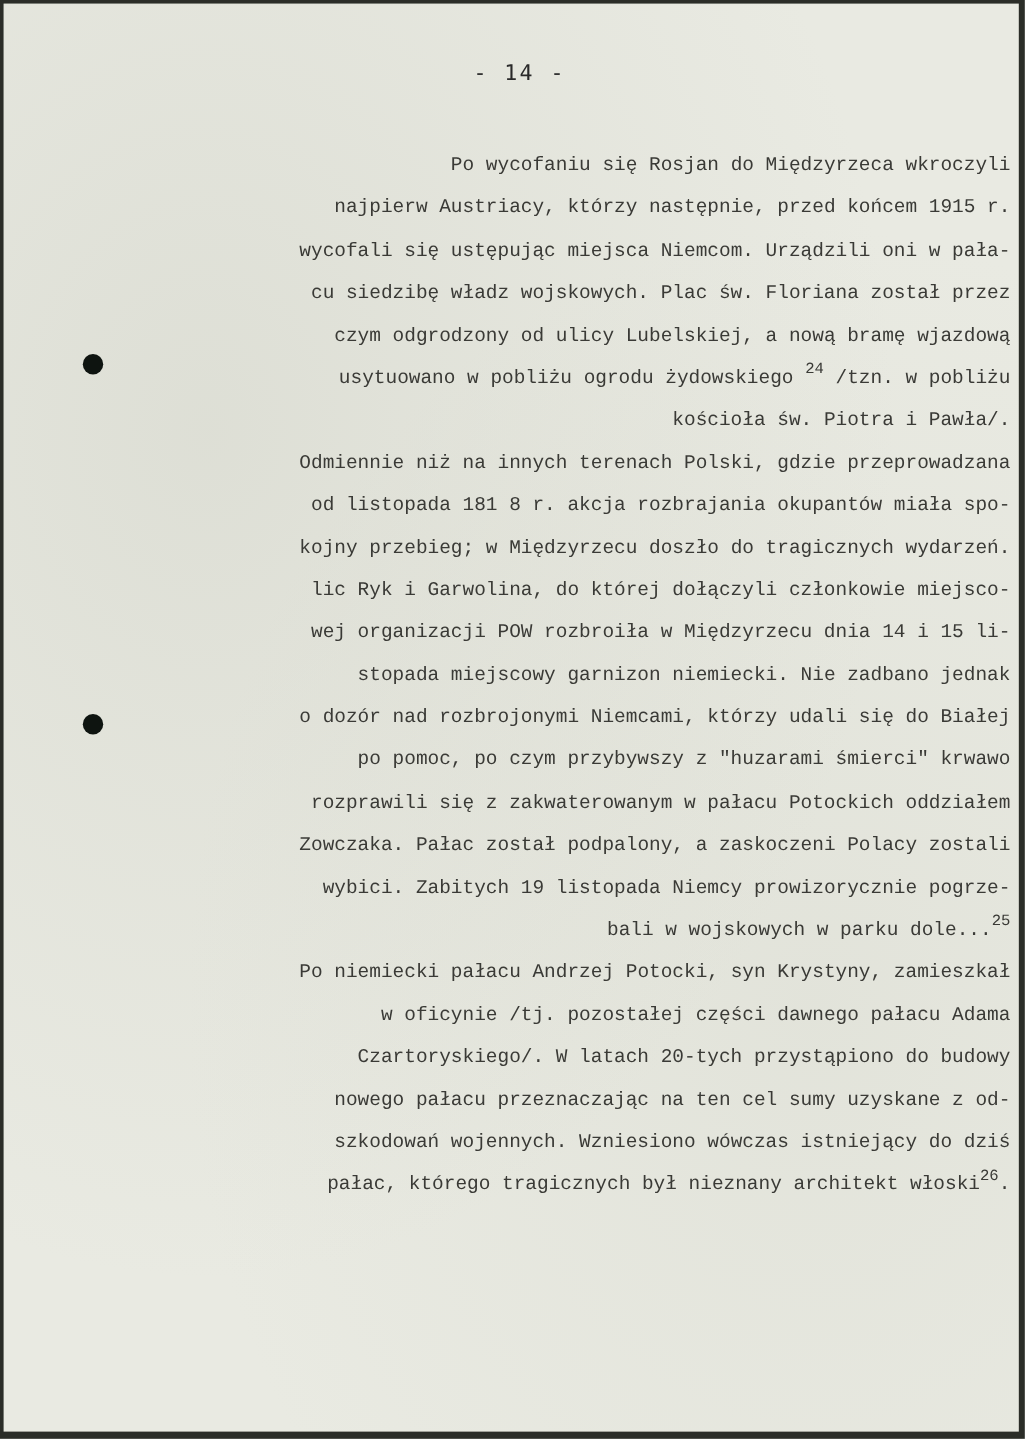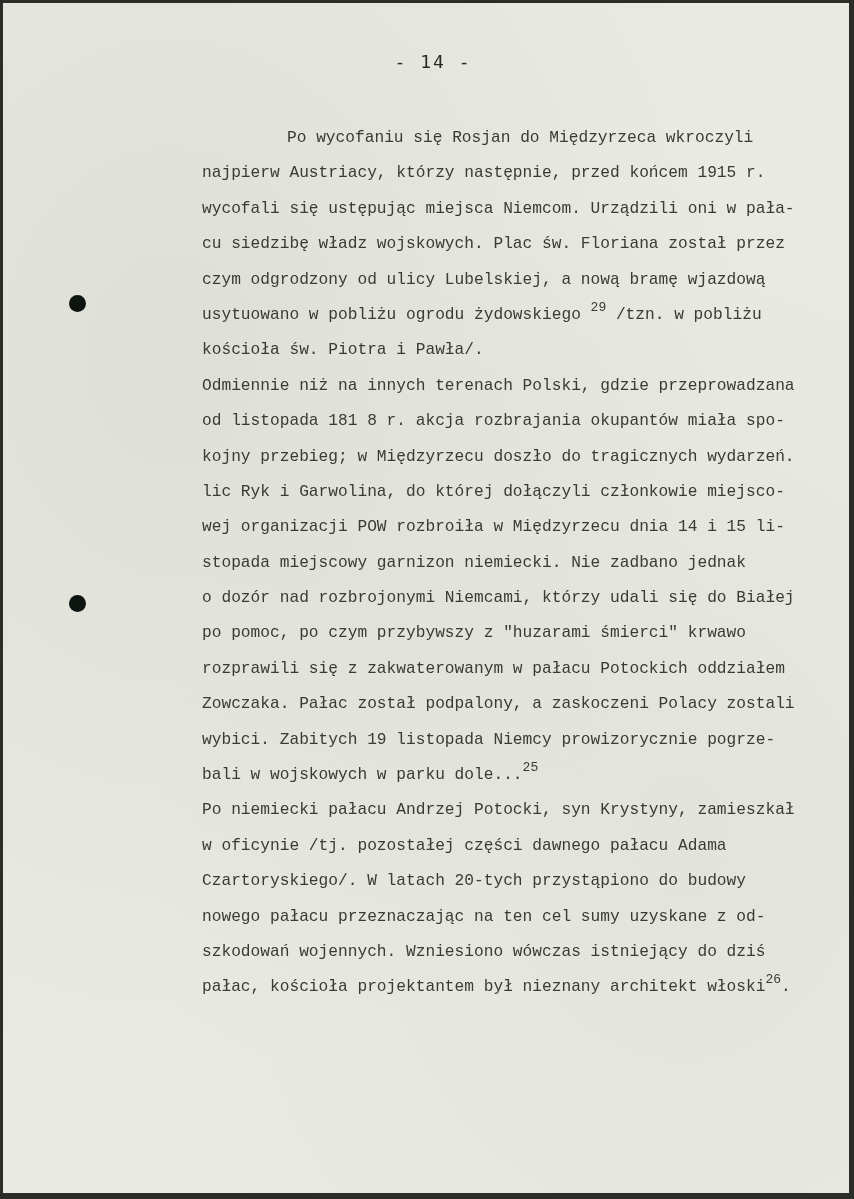--- a/index.html
+++ b/index.html
@@ -23,54 +23,54 @@
     .hole {
       position: absolute; width: 17px; height: 17px; border-radius: 50%;
       background: #0e1410;
     }
     .text {
       position: absolute; left: 199px; top: 118px; width: 640px;
       font-family: "Liberation Mono", "DejaVu Sans Mono", monospace;
       font-size: 16.2px; color: #3a3a36;
     }
     .line {
-      height: 35.4px; line-height: 35.4px; white-space: pre;
+      height: 35.4px; line-height: 35.4px; white-space: pre; text-align: right;
     }
     .line.indent { padding-left: 85px; }
     sup { font-size: 13px; vertical-align: 8px; line-height: 0; }
   </style>
 </head>
 <body>
 
 <div class="page">
   <div class="hole" style="left:66px; top:292px;"></div>
   <div class="hole" style="left:66px; top:592px;"></div>
 
   <div class="page-number">- 14 -</div>
 
   <div class="text" id="text-body">
       <div class="line indent"><span>Po wycofaniu się Rosjan do Międzyrzeca wkroczyli</span></div>
       <div class="line"><span>najpierw Austriacy, którzy następnie, przed końcem 1915 r.</span></div>
       <div class="line"><span>wycofali się ustępując miejsca Niemcom. Urządzili oni w pała-</span></div>
       <div class="line"><span>cu siedzibę władz wojskowych. Plac św. Floriana został przez</span></div>
       <div class="line"><span>czym odgrodzony od ulicy Lubelskiej, a nową bramę wjazdową</span></div>
-      <div class="line"><span>usytuowano w pobliżu ogrodu żydowskiego </span><sup>29</sup><span> /tzn. w pobliżu</span></div>
+      <div class="line"><span>usytuowano w pobliżu ogrodu żydowskiego </span><sup>24</sup><span> /tzn. w pobliżu</span></div>
       <div class="line"><span>kościoła św. Piotra i Pawła/.</span></div>
       <div class="line"><span>Odmiennie niż na innych terenach Polski, gdzie przeprowadzana</span></div>
       <div class="line"><span>od listopada 181 8 r. akcja rozbrajania okupantów miała spo-</span></div>
       <div class="line"><span>kojny przebieg; w Międzyrzecu doszło do tragicznych wydarzeń.</span></div>
       <div class="line"><span>lic Ryk i Garwolina, do której dołączyli członkowie miejsco-</span></div>
       <div class="line"><span>wej organizacji POW rozbroiła w Międzyrzecu dnia 14 i 15 li-</span></div>
       <div class="line"><span>stopada miejscowy garnizon niemiecki. Nie zadbano jednak</span></div>
       <div class="line"><span>o dozór nad rozbrojonymi Niemcami, którzy udali się do Białej</span></div>
       <div class="line"><span>po pomoc, po czym przybywszy z "huzarami śmierci" krwawo</span></div>
       <div class="line"><span>rozprawili się z zakwaterowanym w pałacu Potockich oddziałem</span></div>
       <div class="line"><span>Zowczaka. Pałac został podpalony, a zaskoczeni Polacy zostali</span></div>
       <div class="line"><span>wybici. Zabitych 19 listopada Niemcy prowizorycznie pogrze-</span></div>
       <div class="line"><span>bali w wojskowych w parku dole...</span><sup>25</sup><span></span></div>
       <div class="line"><span>Po niemiecki pałacu Andrzej Potocki, syn Krystyny, zamieszkał</span></div>
       <div class="line"><span>w oficynie /tj. pozostałej części dawnego pałacu Adama</span></div>
       <div class="line"><span>Czartoryskiego/. W latach 20-tych przystąpiono do budowy</span></div>
       <div class="line"><span>nowego pałacu przeznaczając na ten cel sumy uzyskane z od-</span></div>
       <div class="line"><span>szkodowań wojennych. Wzniesiono wówczas istniejący do dziś</span></div>
-      <div class="line"><span>pałac, kościoła projektantem był nieznany architekt włoski</span><sup>26</sup><span>.</span></div>
+      <div class="line"><span>pałac, którego tragicznych był nieznany architekt włoski</span><sup>26</sup><span>.</span></div>
     </div>
 </div>
 
 </body></html>

